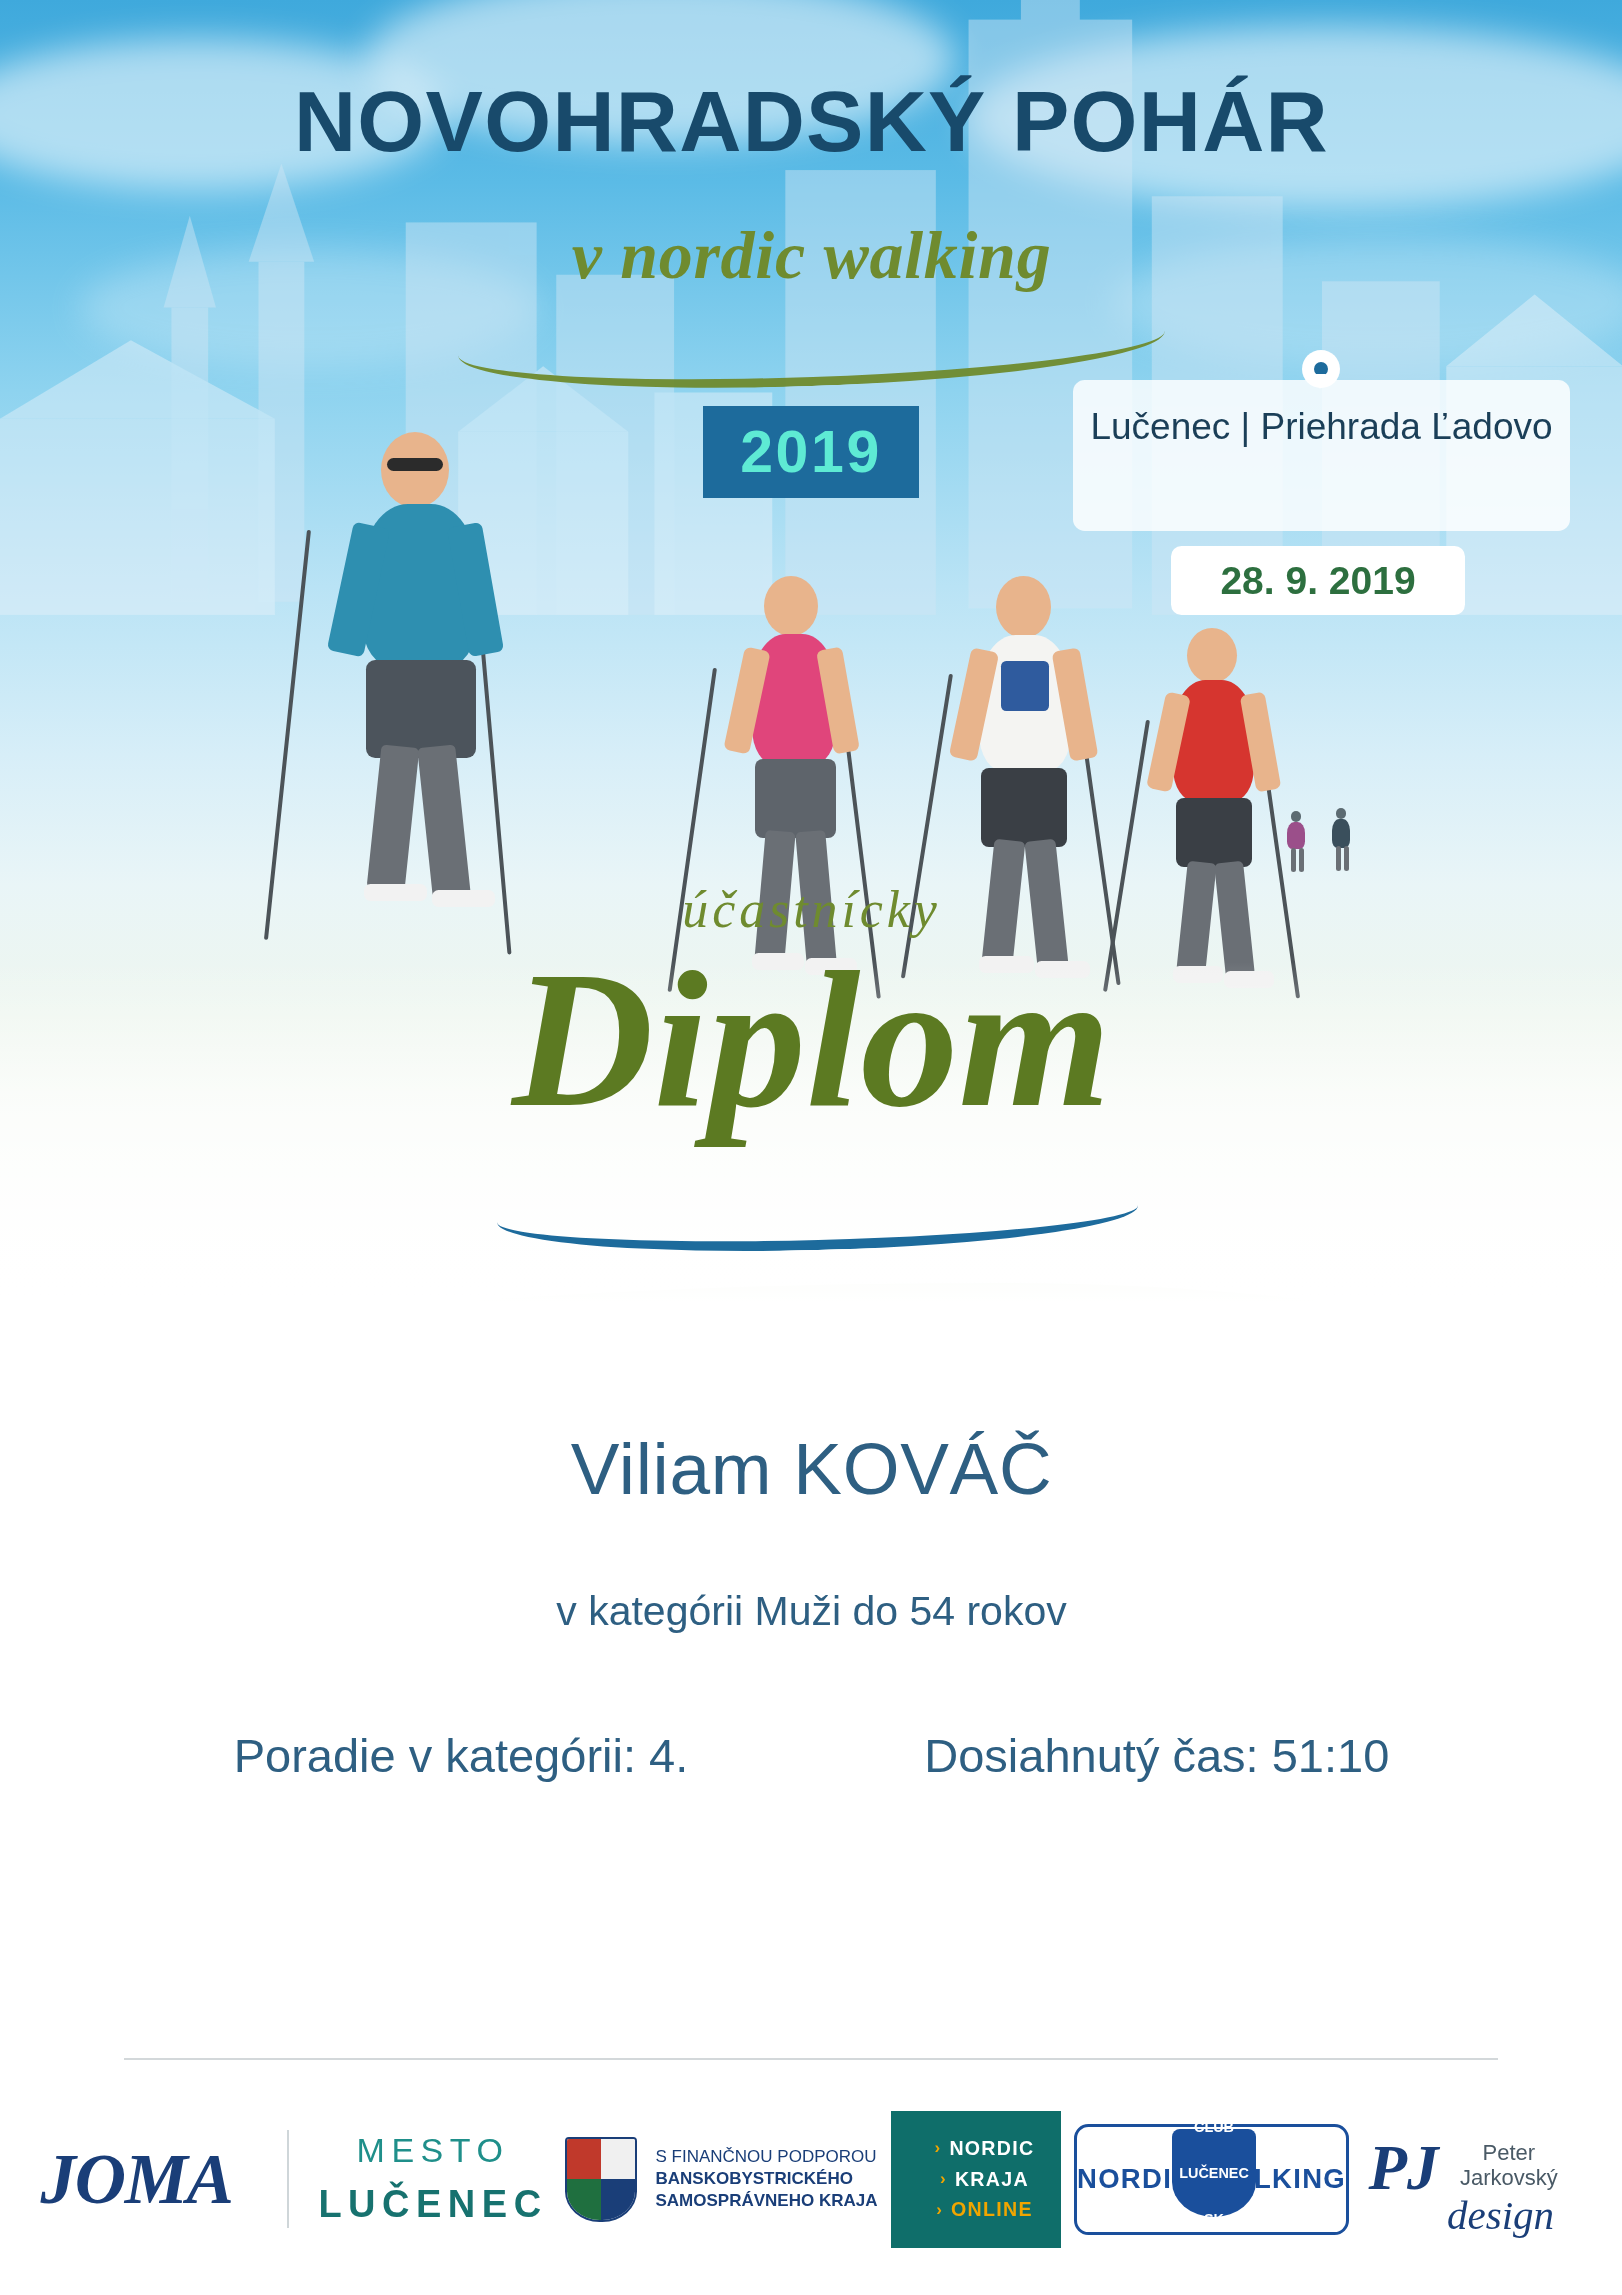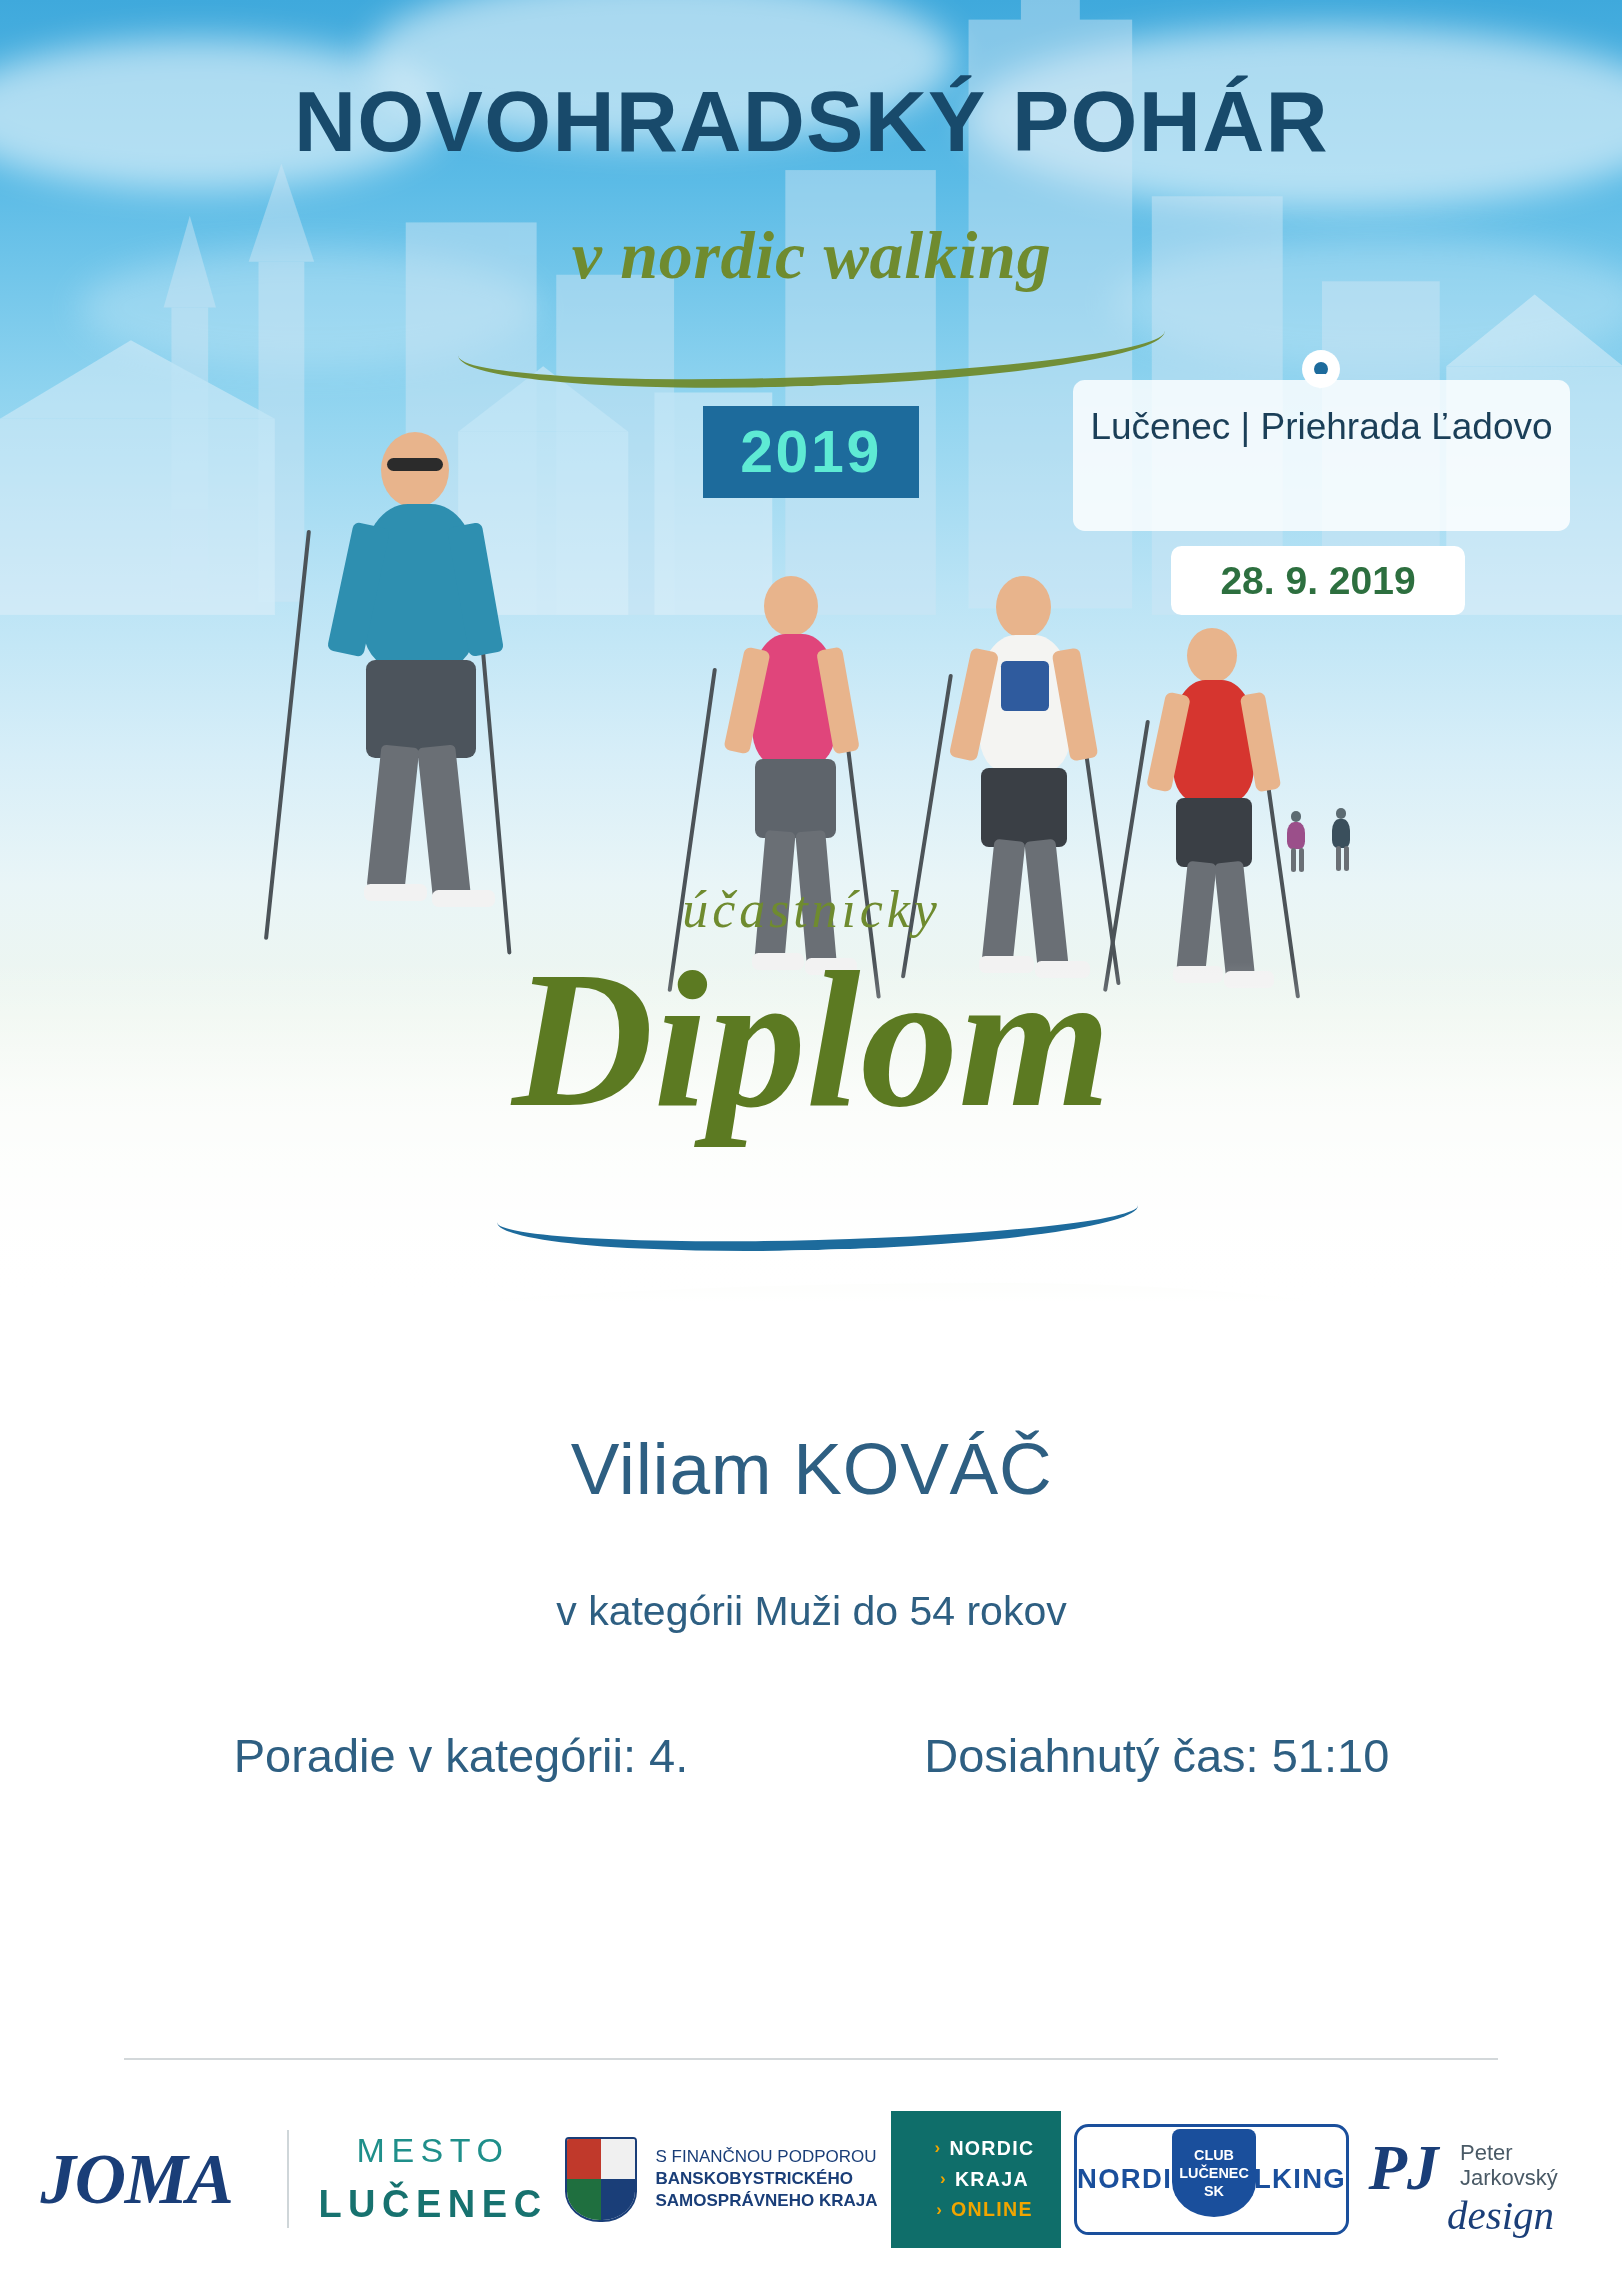--- a/index.html
+++ b/index.html
@@ -245,30 +245,31 @@
     color: #1a4f9c; font-weight: bold; font-size: 27.5px; letter-spacing: 1.3px;
     background: #ffffff;
   }
   .nw-badge {
     position: absolute; left: 111px; top: 11.8px;
     width: 84px; height: 88px; background: #1a4f9c;
     border-radius: 7.9px 7.9px 50% 50% / 7.9px 7.9px 40% 40%;
     color: #ffffff; font-size: 14.4px; font-weight: bold;
     display: flex; flex-direction: column; align-items: center; justify-content: center;
     line-height: 1.25;
+    gap: 28px;
   }
   .sp-pj { width: 249px; position: relative; height: 131px; }
   .pj-mark {
     position: absolute; left: 6.5px; top: 18.3px;
     font-family: "Liberation Serif", serif; font-weight: bold; font-style: italic;
     font-size: 63px; color: #1a3e78;
   }
   .pj-name {
     position: absolute; left: 98px; top: 26px;
-    font-size: 22px; color: #4a5a66; line-height: 1.15;
+    font-size: 22px; color: #4a5a66; line-height: 1.15; text-align: center;
   }
   .pj-design {
     position: absolute; left: 85px; top: 77px;
     font-family: "Liberation Serif", serif; font-style: italic;
     font-size: 41px; color: #1a3e78;
   }
 </style>
 </head>
 <body>
 

